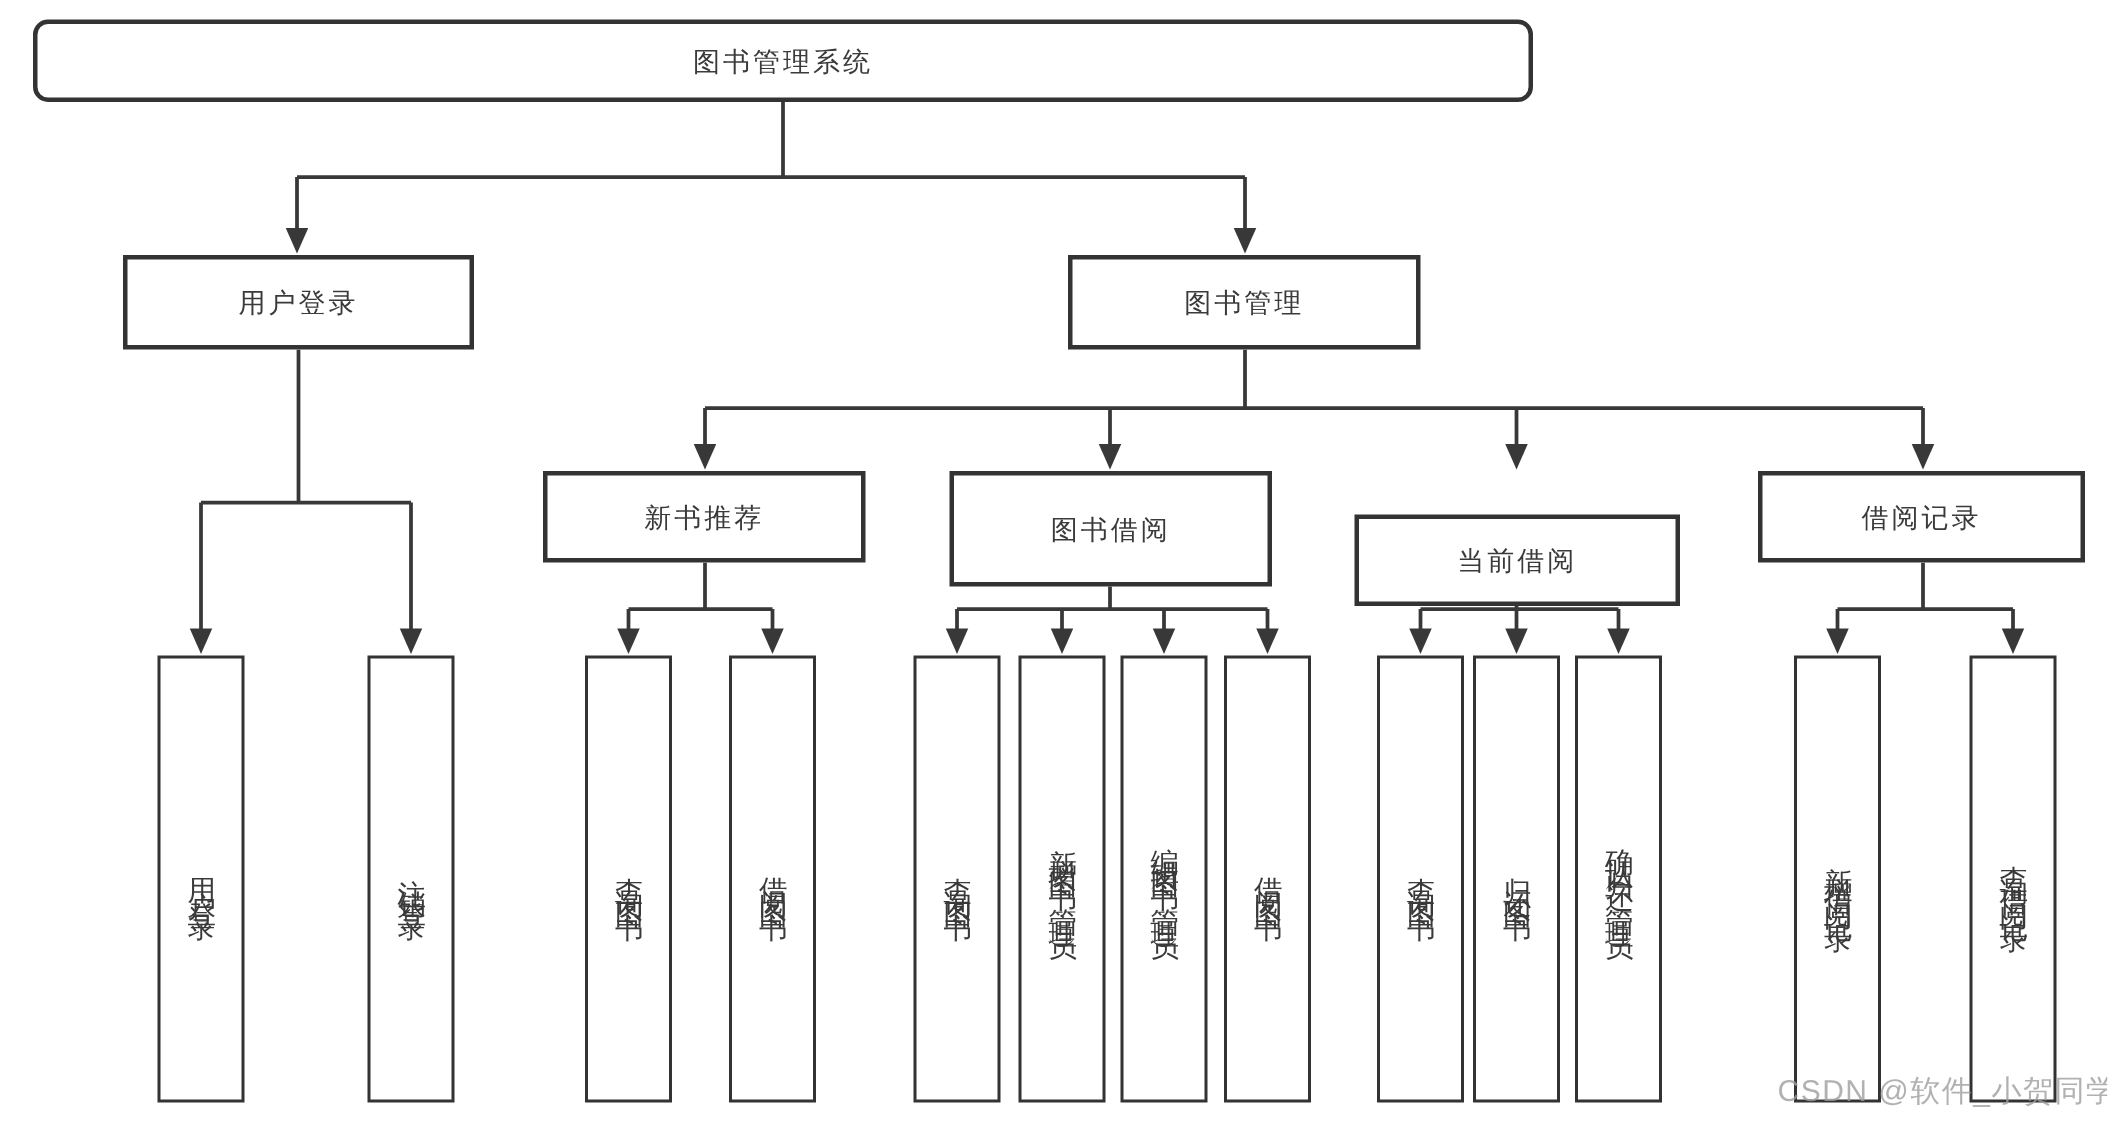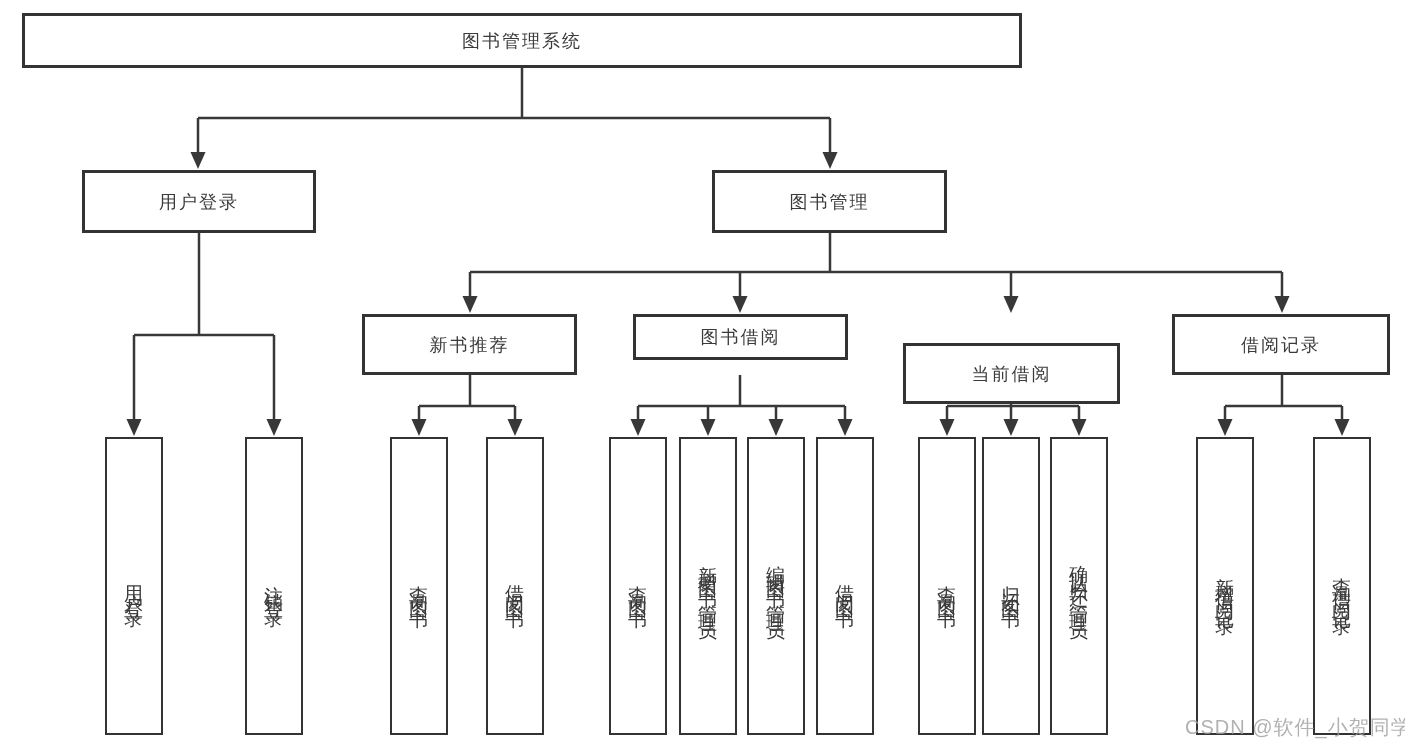--- a/index.html
+++ b/index.html
@@ -33,27 +33,27 @@
   .node.leaf {
     writing-mode: vertical-rl;
     text-orientation: mixed;
     font-size: 19px;
     letter-spacing: 8px;
     line-height: 1;
     border-width: 2.5px;
   }
   .node.leaf .lbl { white-space: nowrap; }
   
-  .n-root  { left: 22px;  top: 13px;  width: 1000px; height: 55px; }
+  .n-root  { left: 22px;  top: 13px;  width: 1000px; height: 55px; border-radius: 10px; }
   
   .n-l2a   { left: 82px;  top: 170px; width: 234px;  height: 63px; }
   .n-l2b   { left: 712px; top: 170px; width: 235px;  height: 63px; }
   
   .n-l3a   { left: 362px;  top: 314px; width: 215px; height: 61px; }
-  .n-l3b   { left: 633px;  top: 314px; width: 215px; height: 46px; }
+  .n-l3b   { left: 633px;  top: 314px; width: 215px; height: 77px; }
   .n-l3c   { left: 903px;  top: 314px; width: 217px; height: 61px; margin-top: 29px; }
   .n-l3d   { left: 1172px; top: 314px; width: 218px; height: 61px; }
   
   .leaf    { top: 437px; height: 298px; width: 58px; }
   .n-lf1  { left: 105px; }
   .n-lf2  { left: 245px; }
   .n-lf3  { left: 390px; }
   .n-lf4  { left: 486px; }
   .n-lf5  { left: 609px; }
   .n-lf6  { left: 679px; }

